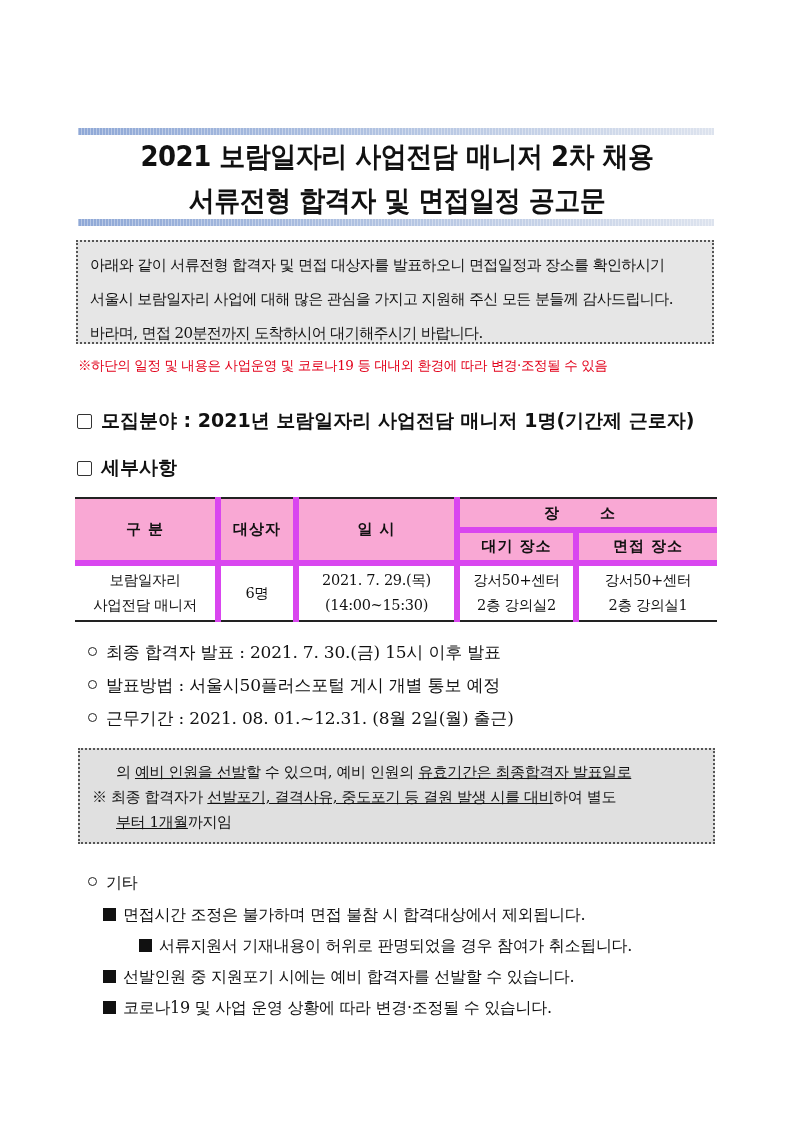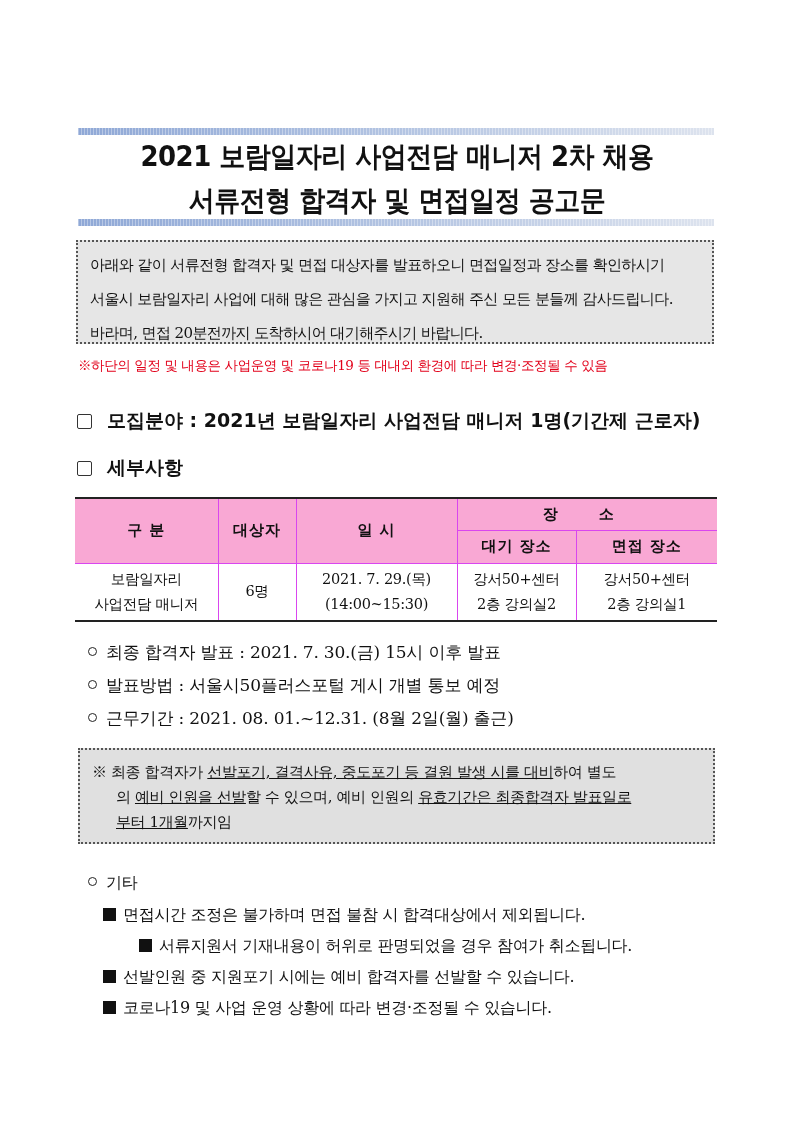--- a/index.html
+++ b/index.html
@@ -30,33 +30,33 @@
     .notice-red {
       position: absolute; left: 78px; top: 357px;
       font-family: "DejaVu Serif", "Liberation Serif", serif;
       font-weight: normal; font-size: 13.5px; letter-spacing: -0.4px; color: #e2001a;
       white-space: nowrap;
     }
     .section {
       position: absolute; left: 77px;
       font-family: "DejaVu Sans", "Liberation Sans", sans-serif;
       font-weight: bold; font-size: 19px; color: #111; white-space: nowrap;
-      display: flex; align-items: center; gap: 6px;
+      display: flex; align-items: center;
     }
     .chk {
       display: inline-block; width: 15px; height: 15px; border: 1.5px solid #333;
       border-radius: 2px; margin-right: 9px; box-sizing: border-box; background: #fff;
     }
     table.sched {
       position: absolute; left: 75px; top: 497px; width: 642px;
       border-collapse: collapse;
       font-family: "DejaVu Serif", "Liberation Serif", serif; font-size: 14.5px;
     }
     table.sched th, table.sched td {
-      border: 1px solid #d946ef; text-align: center; vertical-align: middle; padding: 0;
+      border: 6px solid #d946ef; text-align: center; vertical-align: middle; padding: 0;
     }
     table.sched tr:first-child th { border-top: 2px solid #222; }
     table.sched tr:last-child td { border-bottom: 2px solid #222; }
     table.sched th:first-child, table.sched td:first-child { border-left: none; }
     table.sched th:last-child, table.sched td:last-child { border-right: none; }
     table.sched tr.h2 th:last-child { border-right: none; margin-top: 10px; }
     table.sched th {
       background: #f9a8d4; font-weight: bold; font-size: 15px; letter-spacing: 1px;
     }
     table.sched td { line-height: 25px; font-size: 14.5px; letter-spacing: -0.3px; }
@@ -160,25 +160,25 @@
   <span class="circ"></span><span>최종 합격자 발표 : 2021. 7. 30.(금) 15시 이후 발표</span>
 </div>
 <div class="bul" style="top:674px;">
   <span class="circ"></span><span>발표방법 : 서울시50플러스포털 게시 개별 통보 예정</span>
 </div>
 <div class="bul" style="top:707px;">
   <span class="circ"></span><span>근무기간 : 2021. 08. 01.~12.31. (8월 2일(월) 출근)</span>
 </div>
 
 <div class="note-box">
+  <div class="ln ind">
+    <span>의 </span><span class="u">예비 인원을 선발</span><span>할 수 있으며, 예비 인원의 </span><span class="u">유효기간은 최종합격자 발표일로</span>
+  </div>
   <div class="ln">
     <span>※ 최종 합격자가 </span><span class="u">선발포기, 결격사유, 중도포기 등 결원 발생 시를 대비</span><span>하여 별도</span>
-  </div>
-  <div class="ln ind">
-    <span>의 </span><span class="u">예비 인원을 선발</span><span>할 수 있으며, 예비 인원의 </span><span class="u">유효기간은 최종합격자 발표일로</span>
   </div>
   <div class="ln ind">
     <span class="u">부터 1개월</span><span>까지임</span>
   </div>
 </div>
 
 <div class="bul" style="top:873px; font-size:16px;">
   <span class="circ"></span><span>기타</span>
 </div>
 

